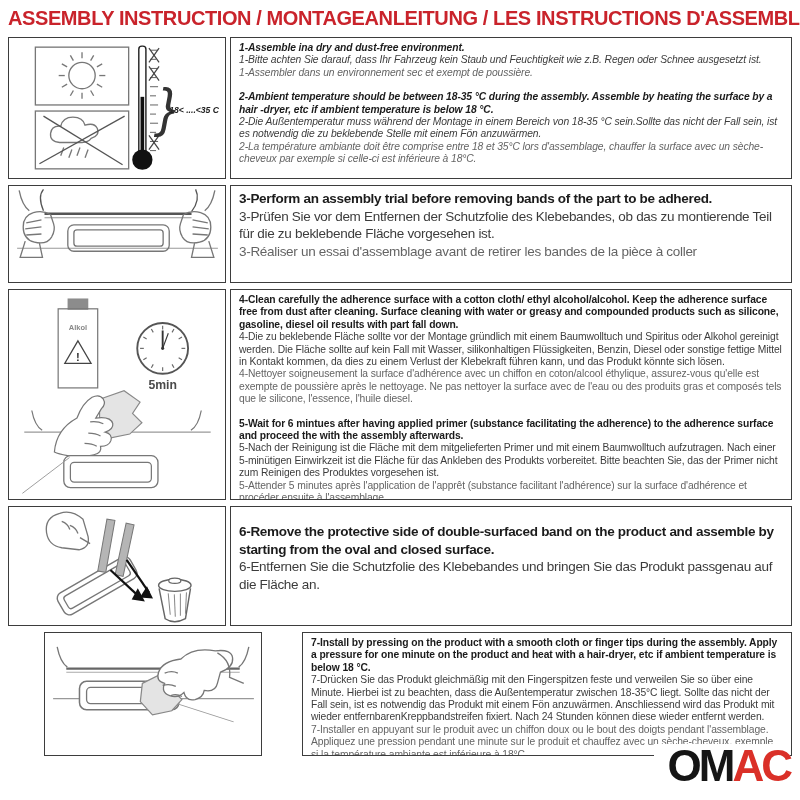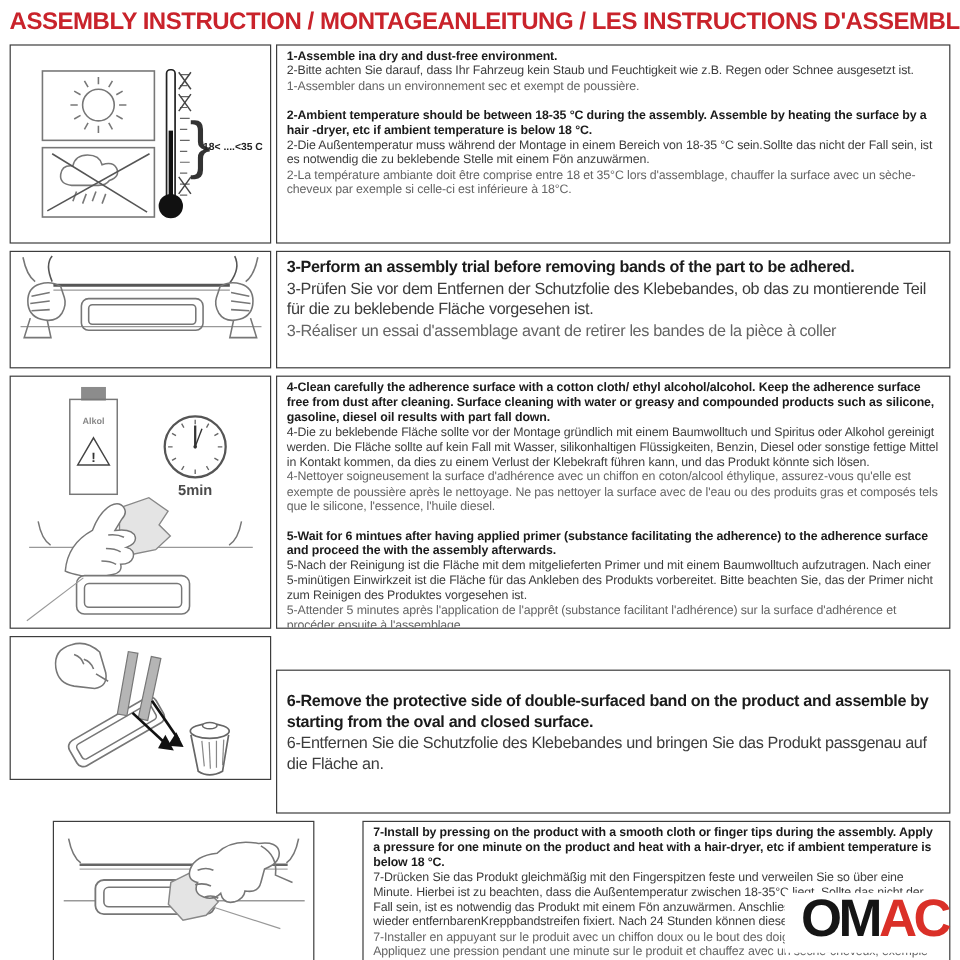--- a/index.html
+++ b/index.html
@@ -28,22 +28,22 @@
   .cell-text{flex:1;padding:4px 8px 2px 8px;overflow:hidden;}
   .cell-text p{margin:0;}
   .small p{font-size:10.3px;line-height:12.4px;letter-spacing:-0.1px;}
   .large p{font-size:13.5px;line-height:17.5px;letter-spacing:-0.3px;}
   .t-en{font-weight:bold;color:#1b1b1b;}
   .t-de{color:#3c3c3c;}
   .t-fr{color:#646464;}
   .block{margin-bottom:12px;}
   .block:last-child{margin-bottom:0;}
   .pad-mid{}
-  .pad-mid2{padding-top:16px;margin-top:28px;}
-  .h-r1{height:166px;}
+  .pad-mid2{padding-top:16px;}
+  .h-r1{height:142px;font-style:italic;}
   .h-r2{height:98px;}
   .h-r3{height:211px;}
   .h-r4{height:120px;}
   .h-r5{height:124px;margin-left:36px;}
   .logo{
     position:absolute;
     right:10px;bottom:6px;
     height:50px;
     padding-left:14px;
     background:#fff;
@@ -129,21 +129,21 @@
               <line x1="148" y1="96" x2="138" y2="110"></line>
           </g>
           <text x="147" y="87" font-size="52" fill="#333">}</text>
           <text x="158" y="74" font-size="8.5" font-weight="bold" fill="#222">18&lt; ....&lt;35 C</text>
         </g>
       </svg>
     </div>
     <div class="cell cell-text small h-r1">
       <div class="block">
         <p class="t-en">1-Assemble ina dry and dust-free environment.</p>
-        <p class="t-de">2-Bitte achten Sie darauf, dass Ihr Fahrzeug kein Staub und Feuchtigkeit wie z.B. Regen oder Schnee ausgesetzt ist.</p>
+        <p class="t-de">1-Bitte achten Sie darauf, dass Ihr Fahrzeug kein Staub und Feuchtigkeit wie z.B. Regen oder Schnee ausgesetzt ist.</p>
         <p class="t-fr">1-Assembler dans un environnement sec et exempt de poussière.</p>
       </div>
       <div class="block">
         <p class="t-en">2-Ambient temperature should be between 18-35 °C  during the assembly. Assemble by heating the surface by a hair -dryer, etc if ambient temperature is below 18 °C.</p>
         <p class="t-de">2-Die Außentemperatur muss während der Montage in einem Bereich von 18-35 °C  sein.Sollte das nicht der Fall sein, ist es notwendig die zu beklebende Stelle mit einem Fön anzuwärmen.</p>
         <p class="t-fr">2-La température ambiante doit être comprise entre 18 et 35°C lors d'assemblage, chauffer la surface avec un sèche-cheveux par exemple si celle-ci est inférieure à 18°C.</p>
       </div>
     </div>
   </div>
 

